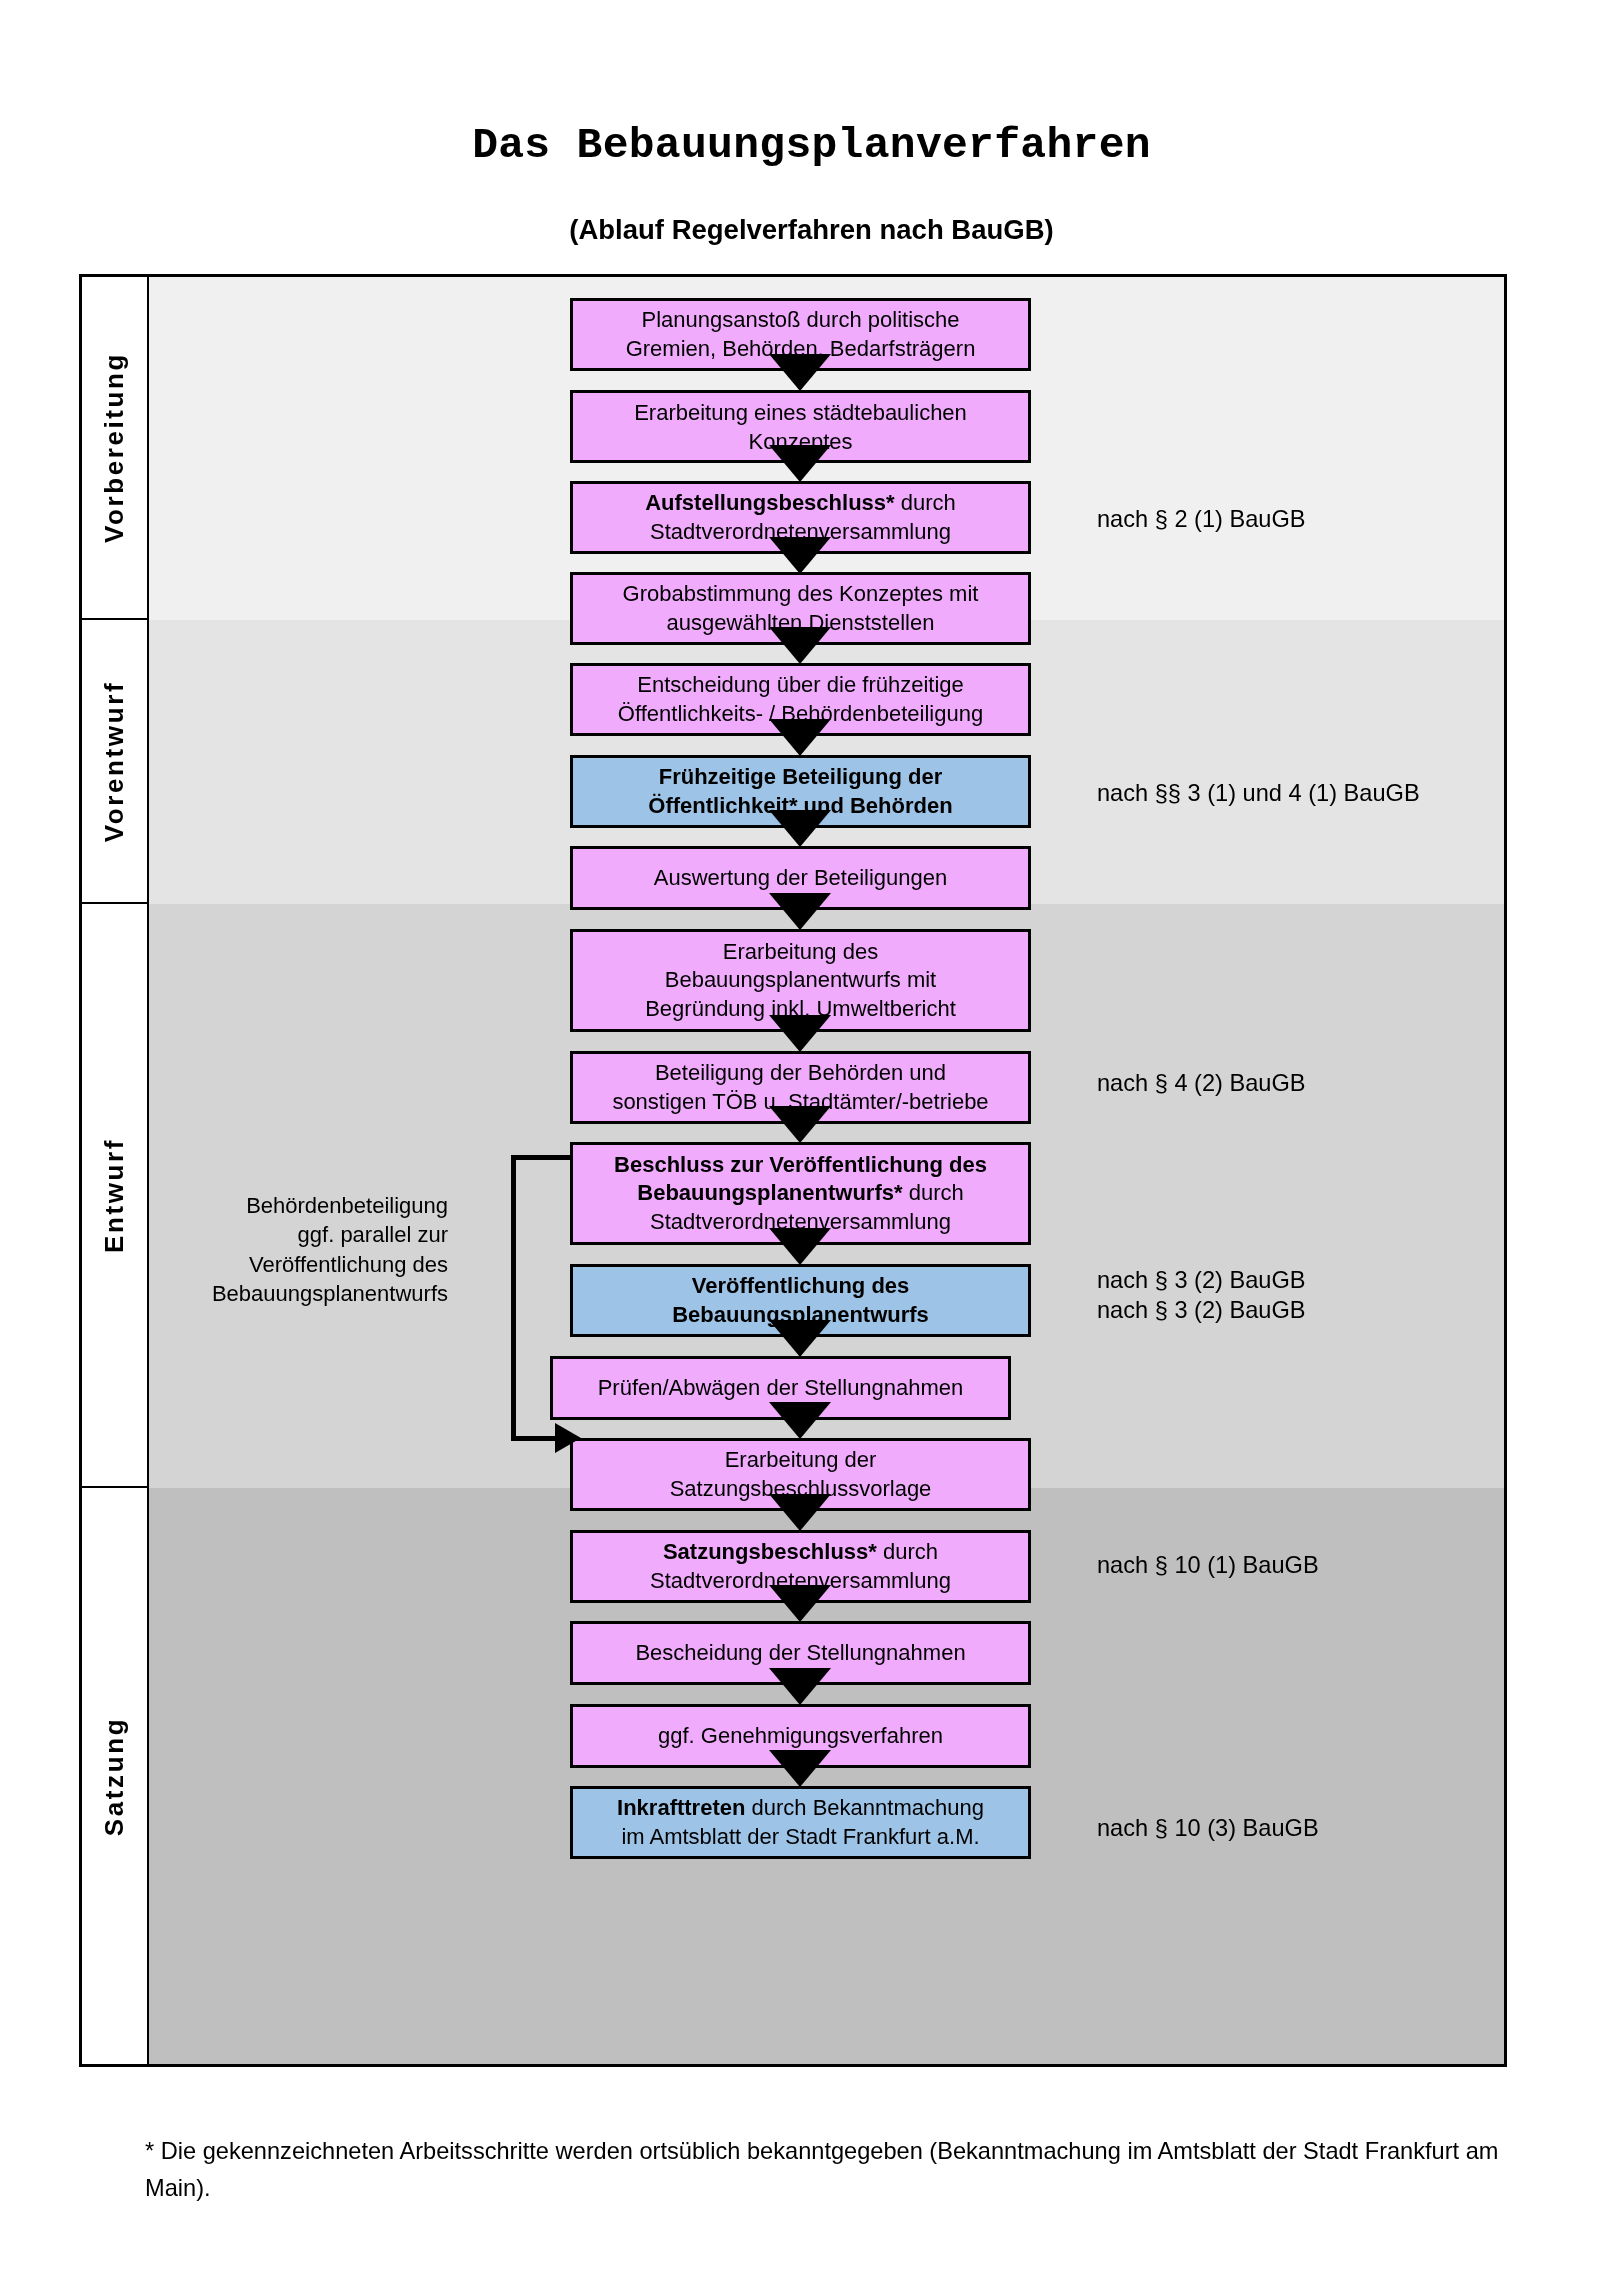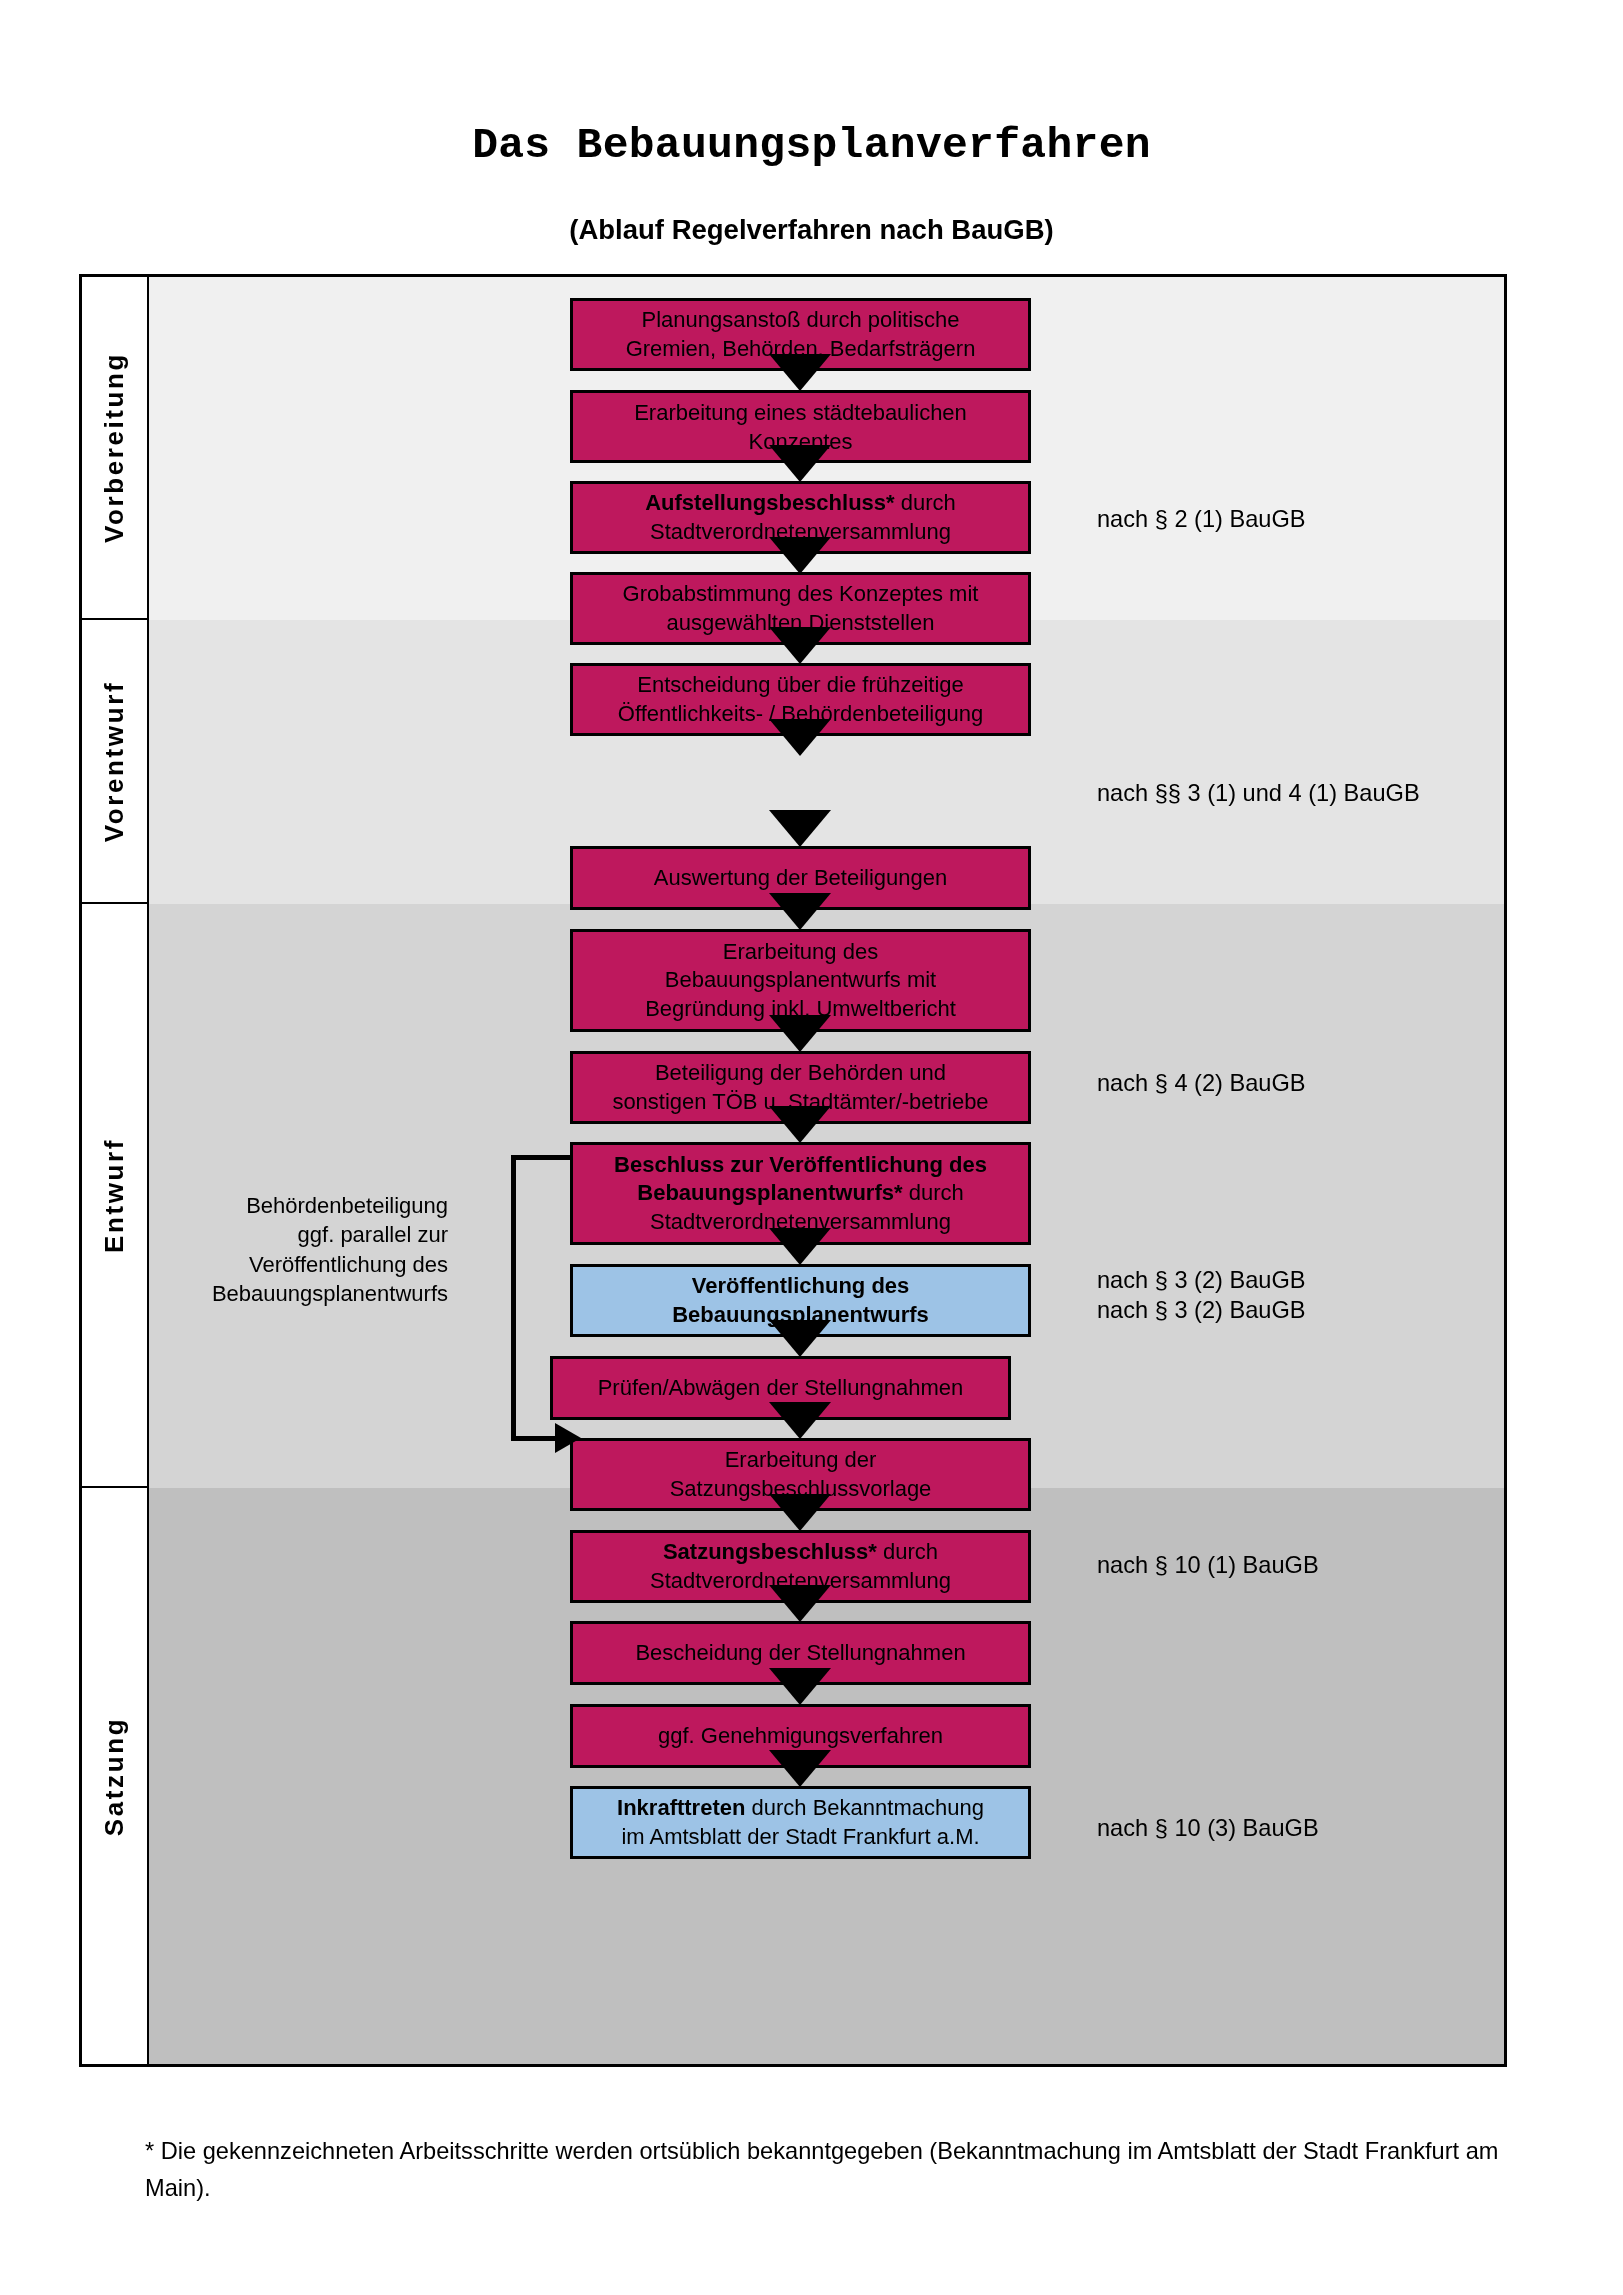--- a/index.html
+++ b/index.html
@@ -35,21 +35,21 @@
     transform:rotate(-90deg);white-space:nowrap;
     font-size:26px;font-weight:bold;letter-spacing:2.6px;
   }
 
   
   .band{position:absolute;left:67px;right:0;box-sizing:border-box;}
 
   
   .fbox{
     position:absolute;box-sizing:border-box;
-    border:3.9px solid #000;background:#be185d;
+    border:3.9px solid #000;background:#f0abfc;
     display:flex;align-items:center;justify-content:center;
     text-align:center;font-size:22px;line-height:1.30;
     padding:3.9px 6.5px;z-index:4;
   }
   .fbox.blue{background:#9dc3e6;}
   .fbox b{font-weight:bold;}
 
   
   .arrow{
     position:absolute;width:0;height:0;z-index:6;
@@ -154,20 +154,26 @@
   <div class="arrow" style="left:687px;top:350px;"></div>
 
   <div class="fbox" style="left:488px;top:386px;width:461px;height:73px;">
     <div>
       <div>Entscheidung über die frühzeitige</div>
       <div>Öffentlichkeits- / Behördenbeteiligung</div>
     </div>
   </div>
   <div class="arrow" style="left:687px;top:442px;"></div>
 
+  <div class="fbox blue" style="left:488px;top:478px;width:461px;height:73px;font-weight:bold;">
+    <div>
+      <div>Frühzeitige Beteiligung der</div>
+      <div>Öffentlichkeit* und Behörden</div>
+    </div>
+  </div>
   <div class="arrow" style="left:687px;top:533px;"></div>
 
   <div class="fbox" style="left:488px;top:569px;width:461px;height:64px;text-align:right;">
     <div>
       <div>Auswertung der Beteiligungen</div>
     </div>
   </div>
   <div class="arrow" style="left:687px;top:616px;"></div>
 
   <div class="fbox" style="left:488px;top:652px;width:461px;height:103px;">

